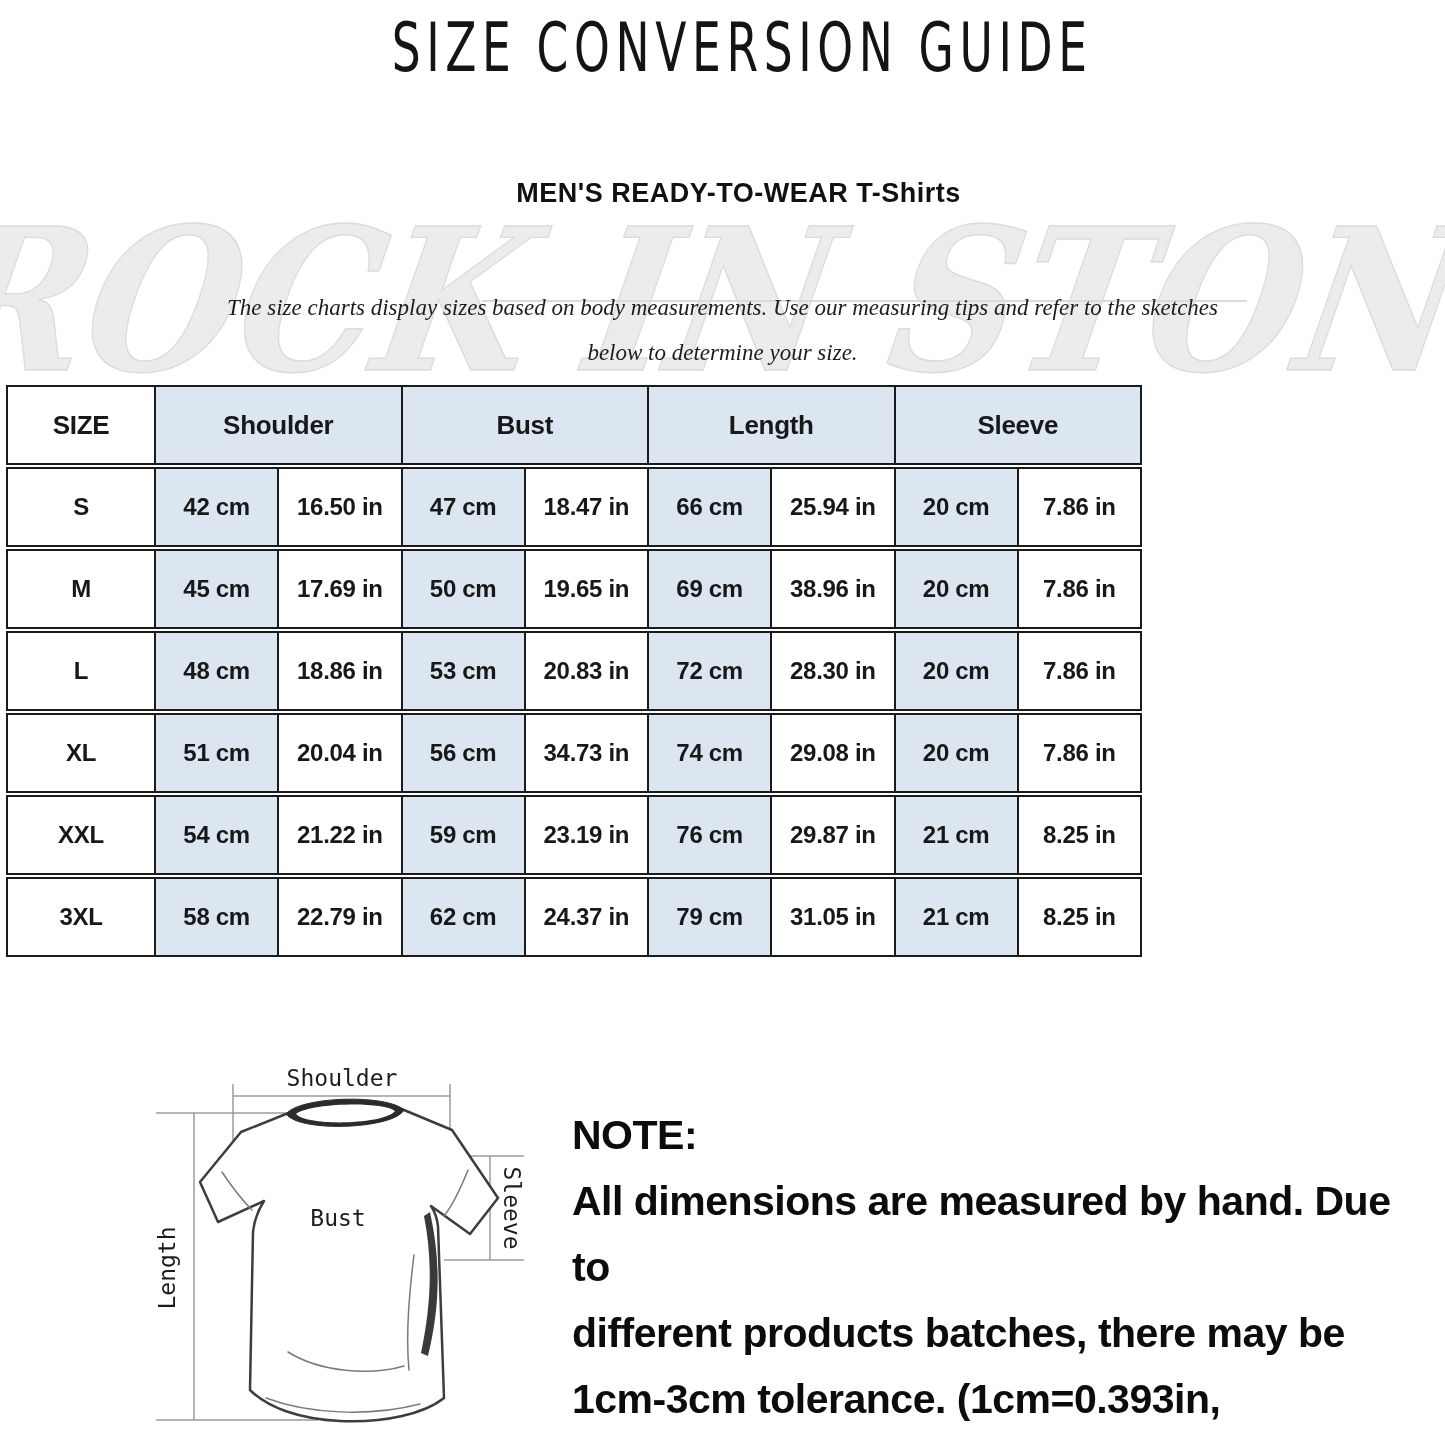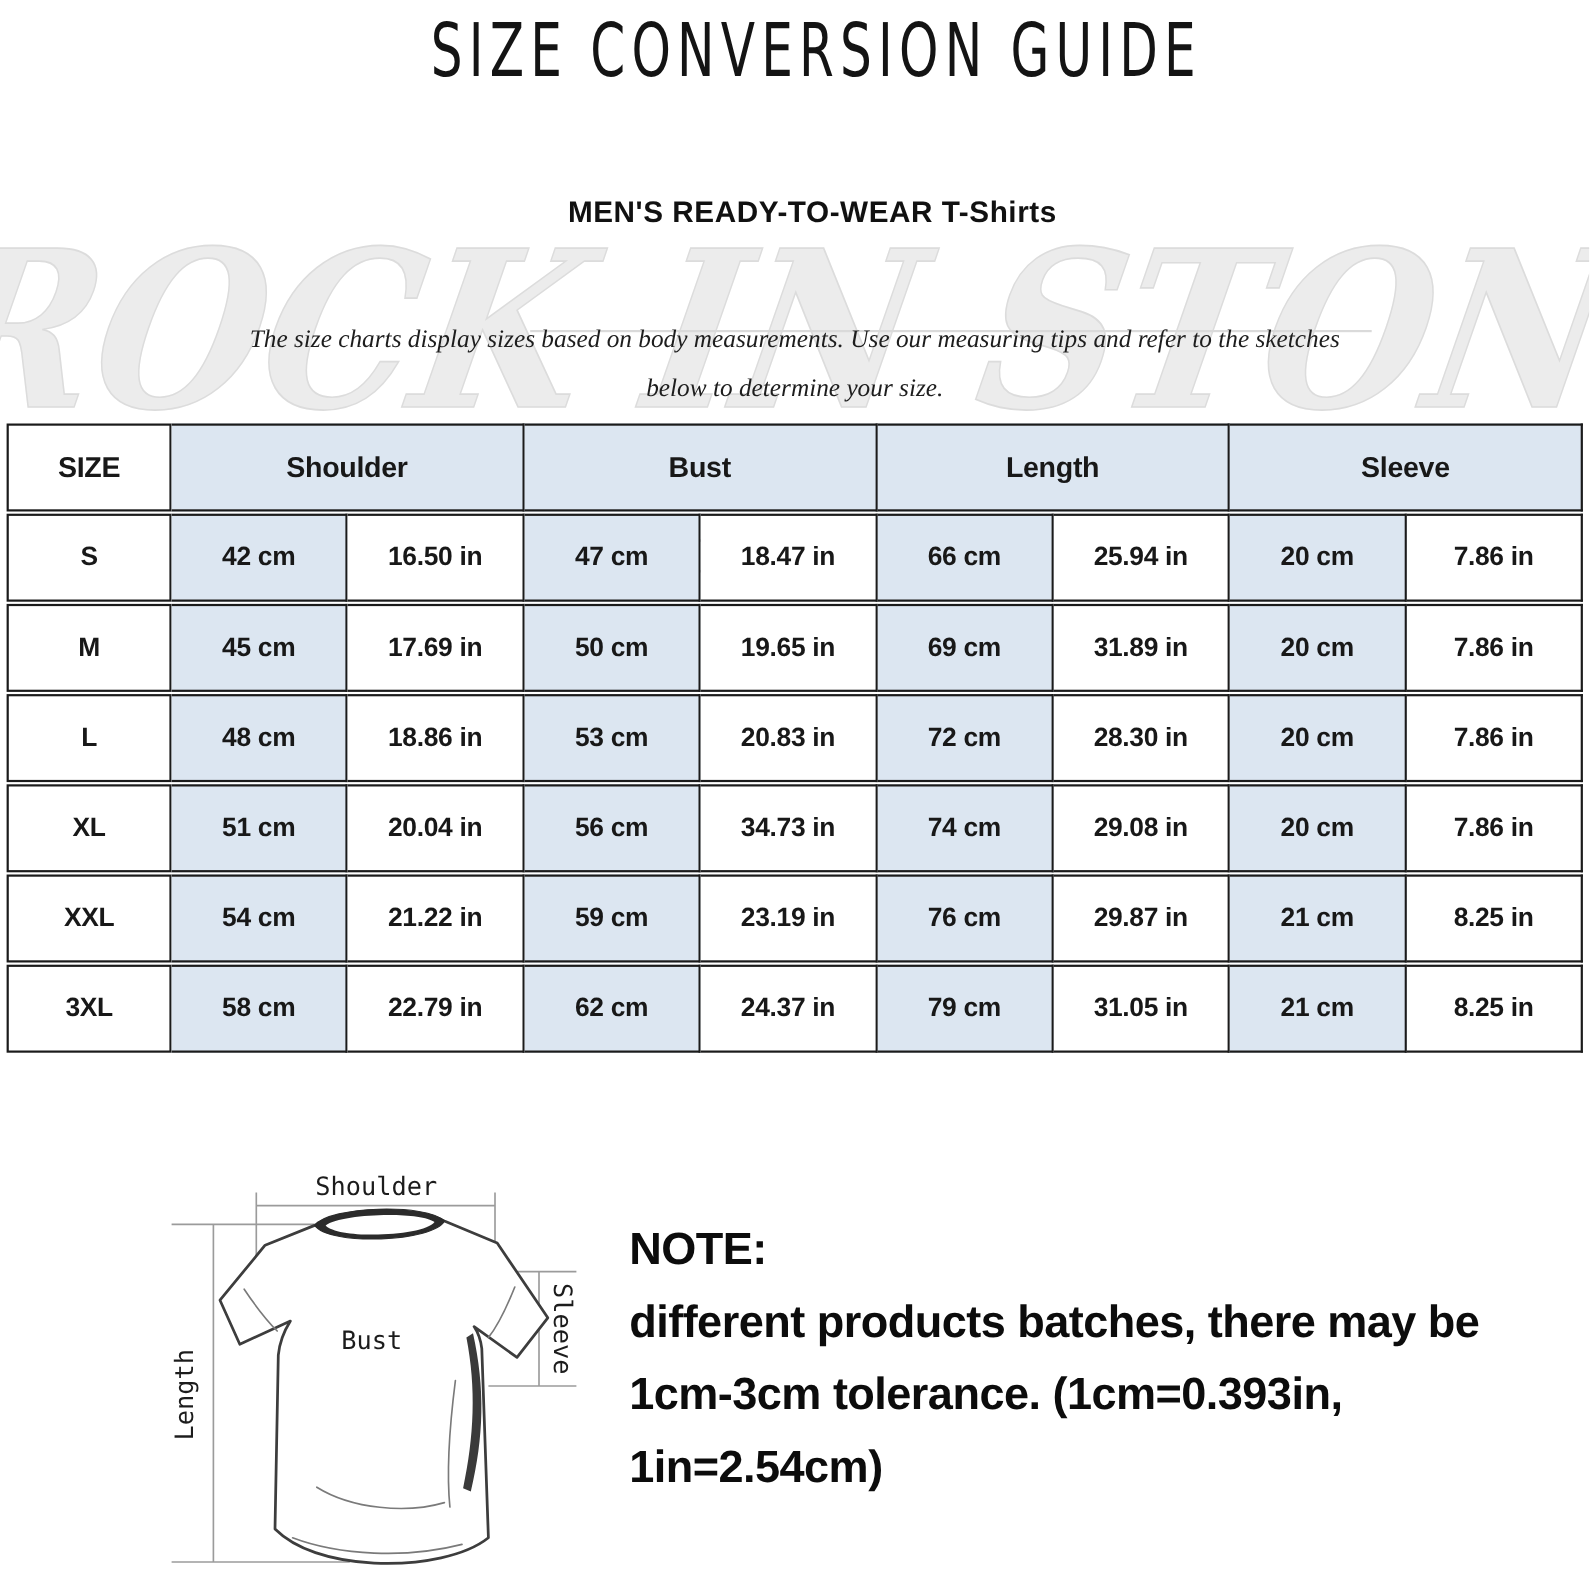--- a/index.html
+++ b/index.html
@@ -29,21 +29,21 @@
     overflow:hidden; z-index:0; pointer-events:none; }
   .watermark text {
     font-family:"DejaVu Serif", serif; font-style:italic; font-weight:700;
     font-size:198px; fill:#ececec; stroke:#dcdcdc; stroke-width:1.5;
   }
   .divider-line { position:absolute; left:482px; top:300px; width:765px; height:2px;
     background:#dadada; z-index:0; }
   .hdr { position:relative; z-index:1; }
 
   
-  .size-table { position:absolute; left:6px; top:383px; width:1433px;
+  .size-table { position:absolute; left:6px; top:383px; width:1136px;
     border-collapse:separate; border-spacing:0 2px; table-layout:fixed; z-index:2; }
   .size-table td {
     border:2px solid #1b1b1b; border-left:none; background:#ffffff;
     text-align:center; vertical-align:middle; padding:0; height:76px;
     font-weight:700; font-size:24px; color:#181818; letter-spacing:-0.3px;
   }
   .size-table tr td:first-child { border-left:2px solid #1b1b1b; }
   .size-table .blue { background:#dce6f1; }
   .size-table .group-row td { font-size:26px; }
 
@@ -109,21 +109,21 @@
       <td class="blue">20 cm</td>
       <td>7.86 in</td>
     </tr>
     <tr>
       <td>M</td>
       <td class="blue">45 cm</td>
       <td>17.69 in</td>
       <td class="blue">50 cm</td>
       <td>19.65 in</td>
       <td class="blue">69 cm</td>
-      <td>31.89 in</td>
+      <td>38.96 in</td>
       <td class="blue">20 cm</td>
       <td>7.86 in</td>
     </tr>
     <tr>
       <td>L</td>
       <td class="blue">48 cm</td>
       <td>18.86 in</td>
       <td class="blue">53 cm</td>
       <td>20.83 in</td>
       <td class="blue">72 cm</td>
@@ -199,17 +199,18 @@
     <path class="fold" d="M276,205 C270,252 268,290 271,320"></path>
 
     <text class="dlabel" x="204" y="36" text-anchor="middle">Shoulder</text>
     <text class="dlabel" x="200" y="176" text-anchor="middle">Bust</text>
     <text class="dlabel" x="37" y="218" text-anchor="middle" transform="rotate(-90 37 218)">Length</text>
     <text class="dlabel" x="366" y="158" text-anchor="middle" transform="rotate(90 366 158)">Sleeve</text>
   </svg>
 
   <div class="note">
     <div>NOTE:</div>
+    <div>All dimensions are measured by hand. Due to</div>
     <div>different products batches, there may be</div>
     <div>1cm-3cm tolerance. (1cm=0.393in, 1in=2.54cm)</div>
   </div>
 
 </div>
 
 </body></html>

